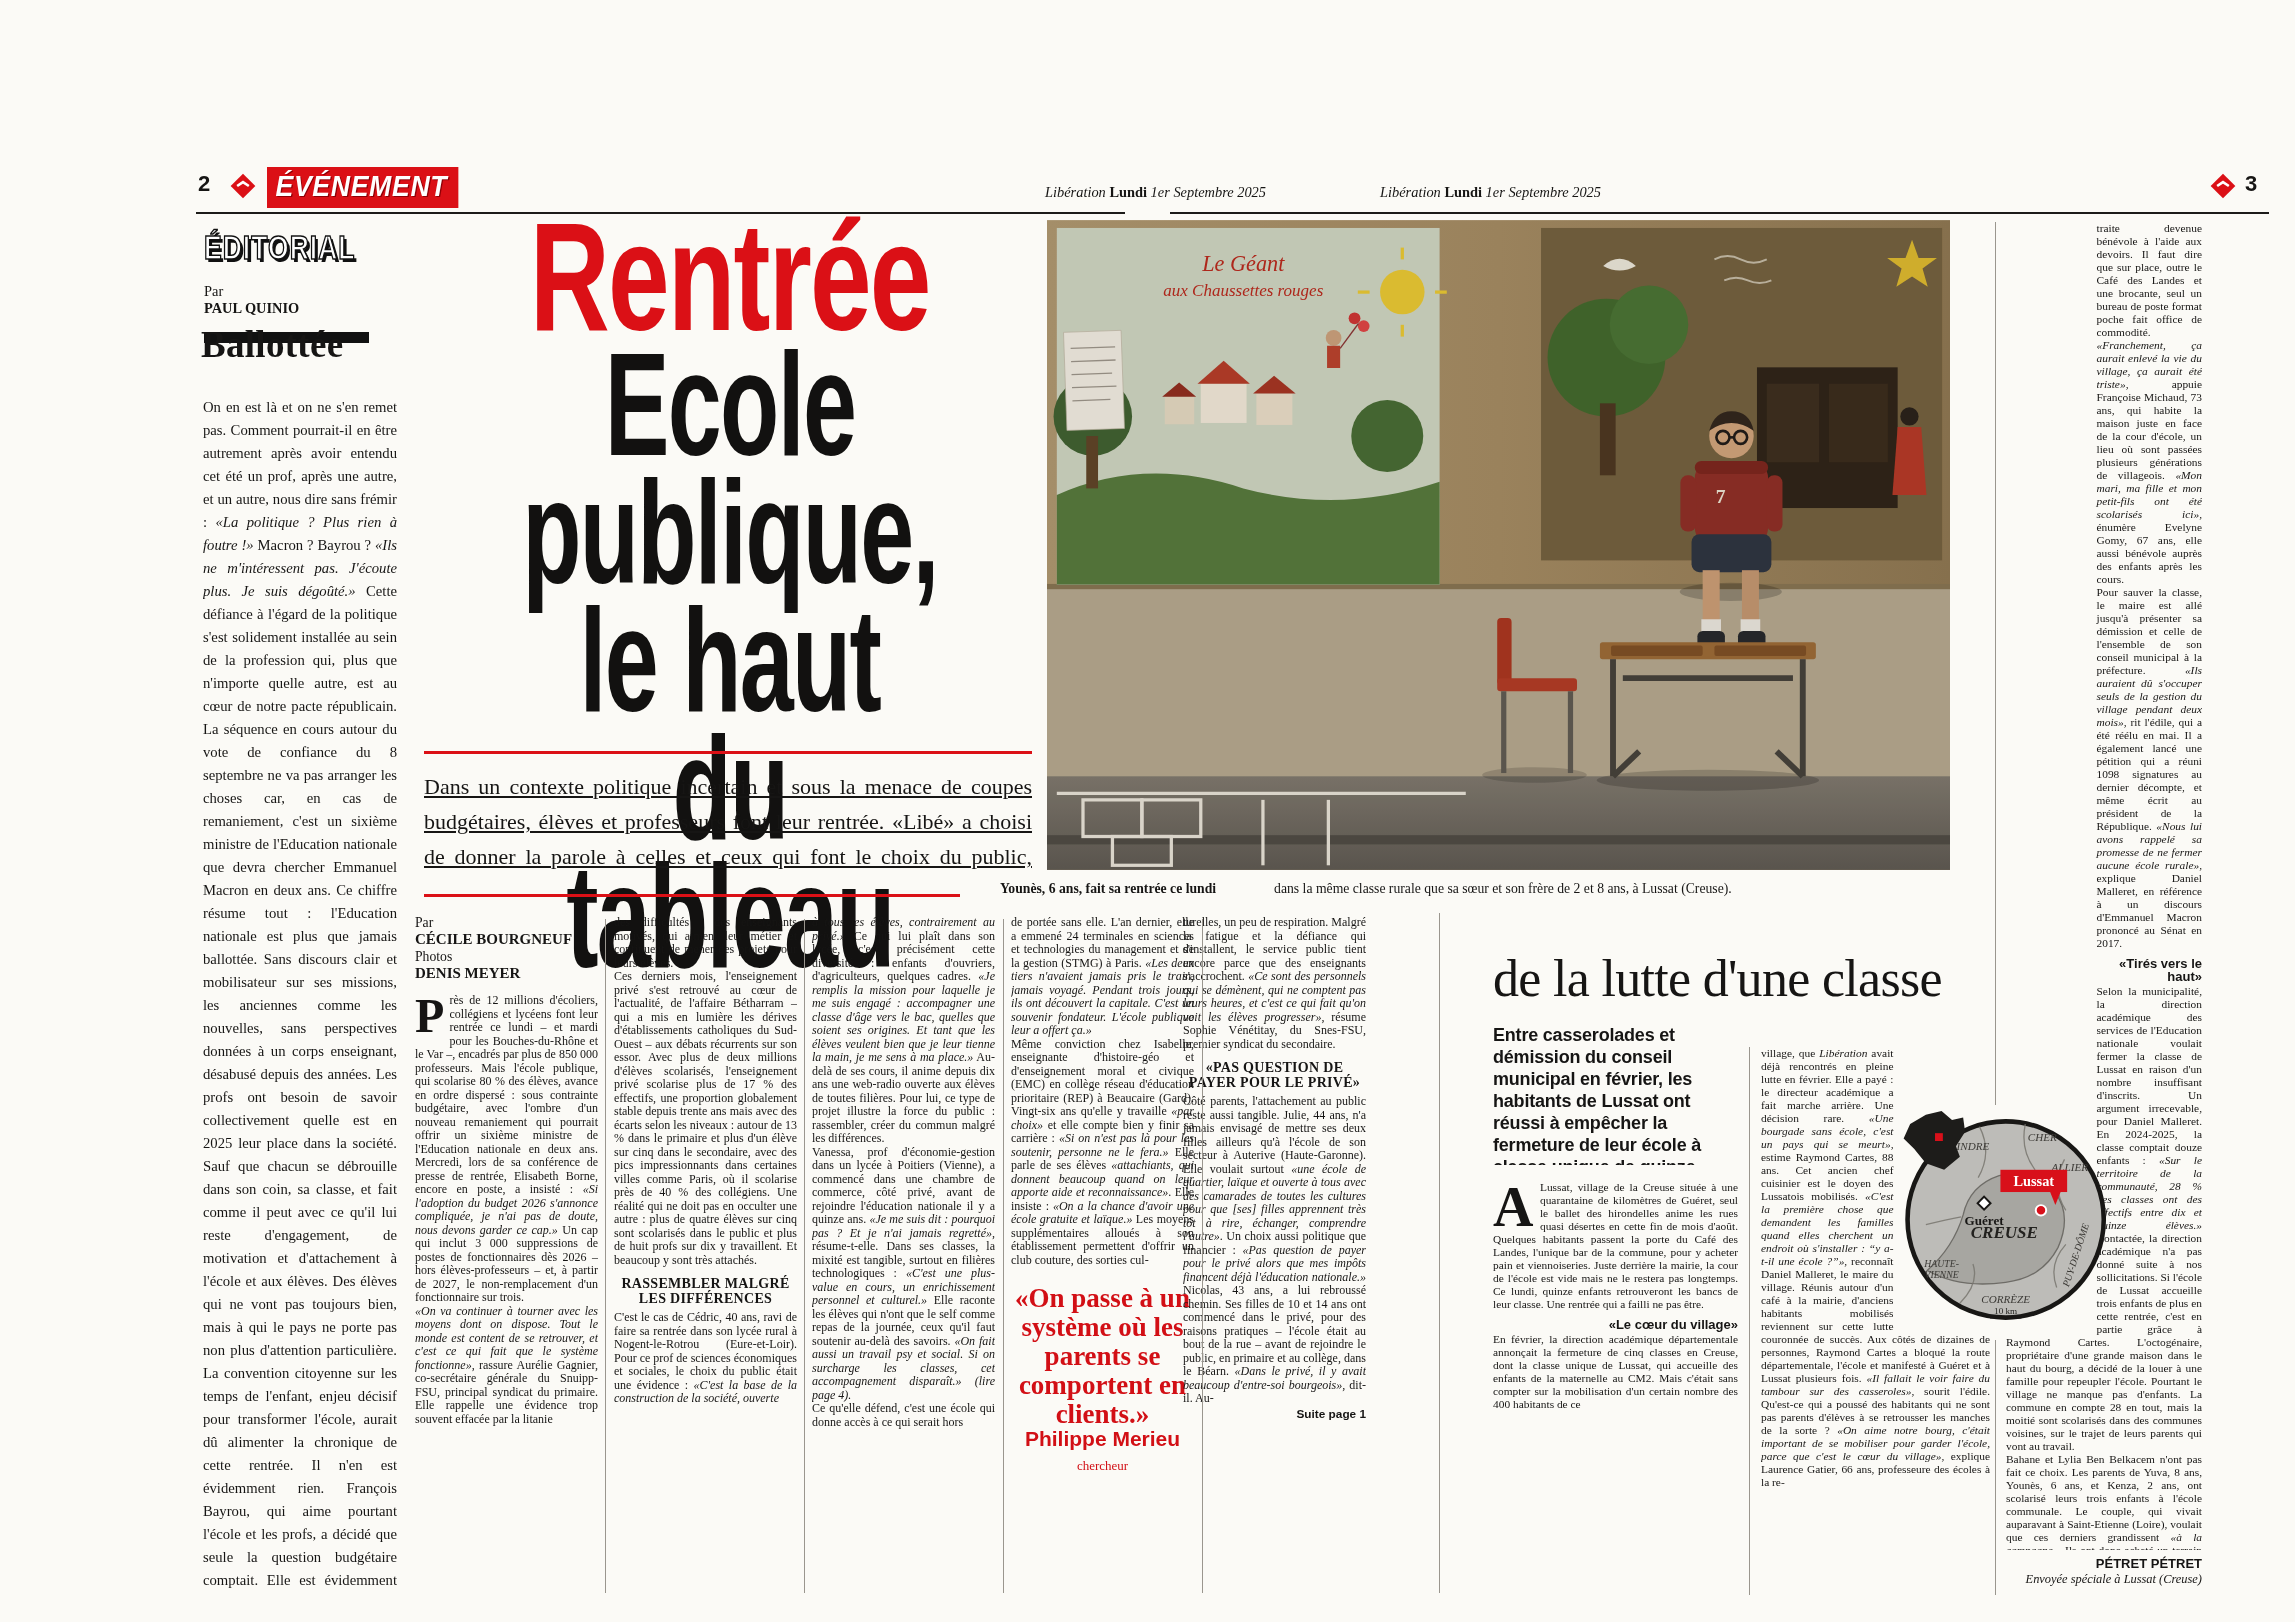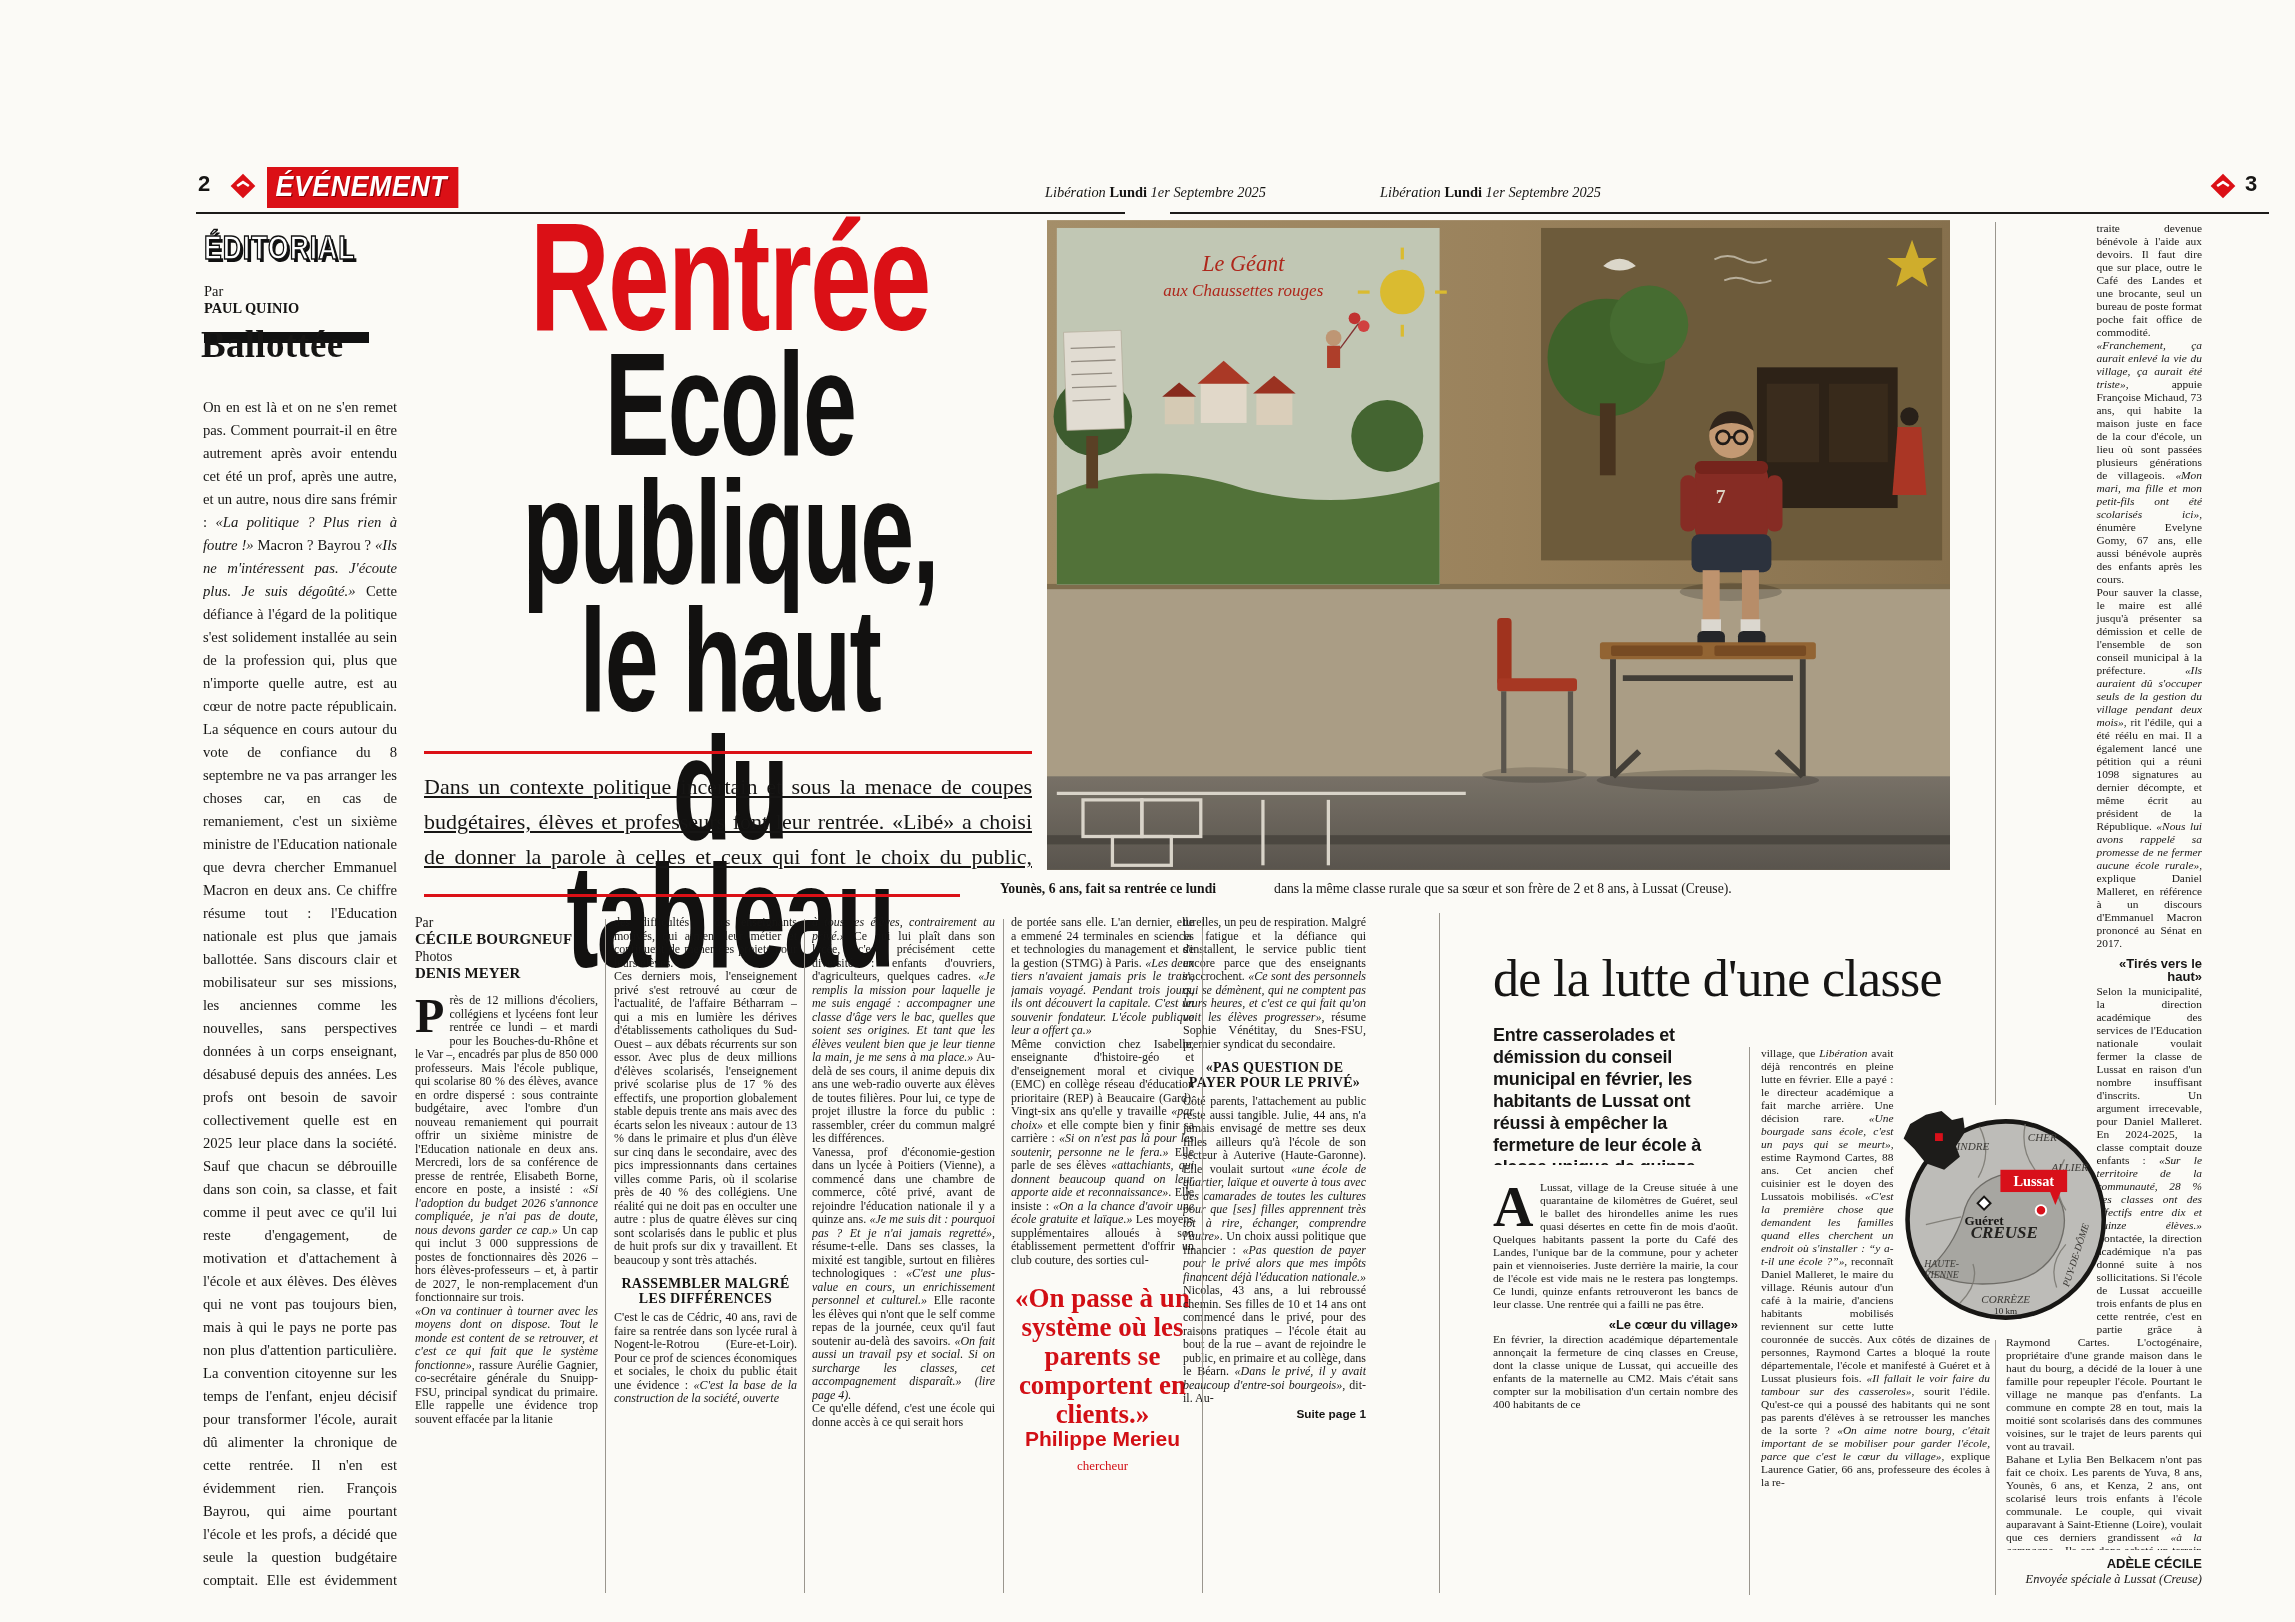--- a/index.html
+++ b/index.html
@@ -339,21 +339,21 @@
   <div class="shim-l"></div>
   <div>
       <p class="p0"><span>traite devenue bénévole à l'aide aux devoirs. Il faut dire que sur place, outre le Café des Landes et une brocante, seul un bureau de poste format poche fait office de commodité. </span><span class="s-i">«Franchement, ça aurait enlevé la vie du village, ça aurait été triste»</span><span>, appuie Françoise Michaud, 73 ans, qui habite la maison juste en face de la cour d'école, un lieu où sont passées plusieurs générations de villageois. </span><span class="s-i">«Mon mari, ma fille et mon petit-fils ont été scolarisés ici»</span><span>, énumère Evelyne Gomy, 67 ans, elle aussi bénévole auprès des enfants après les cours.</span></p>
       <p class="p0"><span>Pour sauver la classe, le maire est allé jusqu'à présenter sa démission et celle de l'ensemble de son conseil municipal à la préfecture. </span><span class="s-i">«Ils auraient dû s'occuper seuls de la gestion du village pendant deux mois»</span><span>, rit l'édile, qui a été réélu en mai. Il a également lancé une pétition qui a réuni 1098 signatures au dernier décompte, et même écrit au président de la République. </span><span class="s-i">«Nous lui avons rappelé sa promesse de ne fermer aucune école rurale»</span><span>, explique Daniel Malleret, en référence à un discours d'Emmanuel Macron prononcé au Sénat en 2017.</span></p>
       <p class="psubl"><span>«Tirés vers le haut»</span></p>
       <p class="p0"><span>Selon la municipalité, la direction académique des services de l'Education nationale voulait fermer la classe de Lussat en raison d'un nombre insuffisant d'inscrits. Un argument irrecevable, pour Daniel Malleret. En 2024-2025, la classe comptait douze enfants : </span><span class="s-i">«Sur le territoire de la communauté, 28 % des classes ont des effectifs entre dix et quinze élèves.»</span><span> Contactée, la direction académique n'a pas donné suite à nos sollicitations. Si l'école de Lussat accueille trois enfants de plus en cette rentrée, c'est en partie grâce à Raymond Cartes. L'octogénaire, propriétaire d'une grande maison dans le haut du bourg, a décidé de la louer à une famille pour repeupler l'école. Pourtant le village ne manque pas d'enfants. La commune en compte 28 en tout, mais la moitié sont scolarisés dans des communes voisines, sur le trajet de leurs parents qui vont au travail.</span></p>
       <p class="p0"><span>Bahane et Lylia Ben Belkacem n'ont pas fait ce choix. Les parents de Yuva, 8 ans, Younès, 6 ans, et Kenza, 2 ans, ont scolarisé leurs trois enfants à l'école communale. Le couple, qui vivait auparavant à Saint-Etienne (Loire), voulait que ces derniers grandissent </span><span class="s-i">«à la campagne»</span><span>. Ils ont donc acheté un terrain à Lussat en 2022, sur lequel Bahane, travailleur dans le bâtiment, a lui-même construit la maison. Toutefois, le père de famille l'assure : </span></p>
     </div>
 </div>
 <div class="signature" style="left:2006px;top:1556px;width:196px;background:#fbfaf6;">
-  <span class="sig-name">ADÈLE CÉCILE</span><br>
+  <span class="sig-name">PÉTRET PÉTRET</span><br>
   <span class="sig-role">Envoyée spéciale à Lussat (Creuse)</span>
 </div>
 
 <div class="abs" style="left:1901px;top:1107px;width:208px;height:225px;">
 <svg width="208" height="225" viewBox="0 0 318 344">
   <circle cx="160" cy="172" r="150" fill="#bdbcb8" stroke="#181715" stroke-width="7"></circle>
   <path d="M40 250 Q80 215 95 165 Q105 120 150 105 Q205 92 235 130 Q262 165 240 215 Q215 262 160 268 Q90 278 40 250 Z" fill="#a7a6a1" stroke="#6e6c67" stroke-width="2"></path>
   <g stroke="#78766f" stroke-width="2" fill="none" opacity="0.85">
     <path d="M120 30 Q140 70 118 108"></path>
         <path d="M190 26 Q182 66 205 96"></path>

